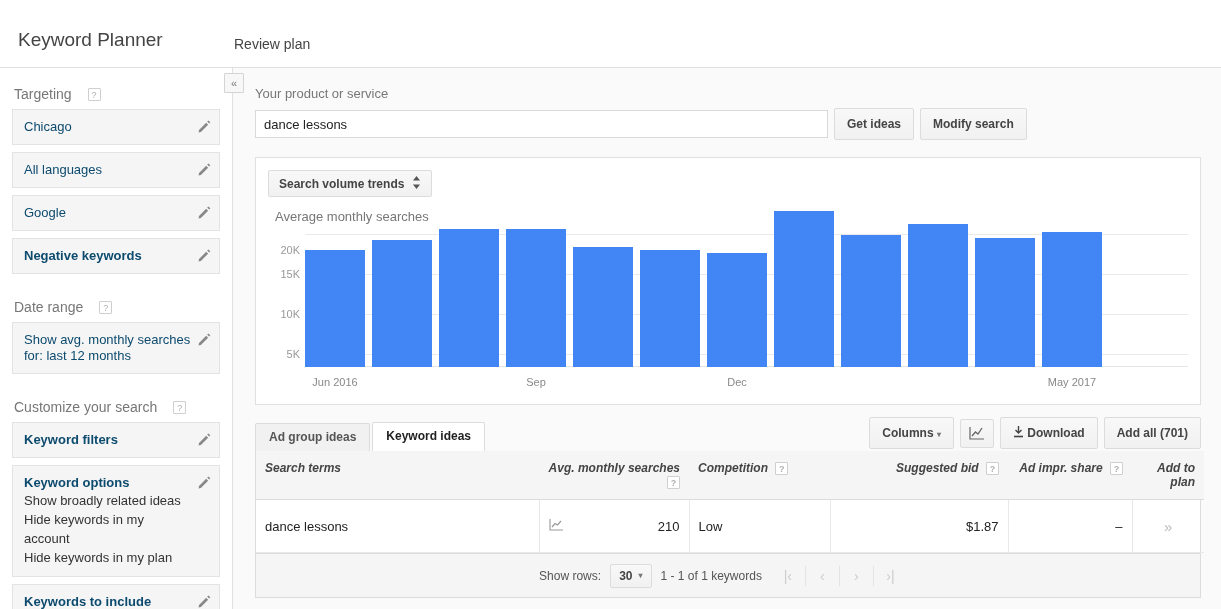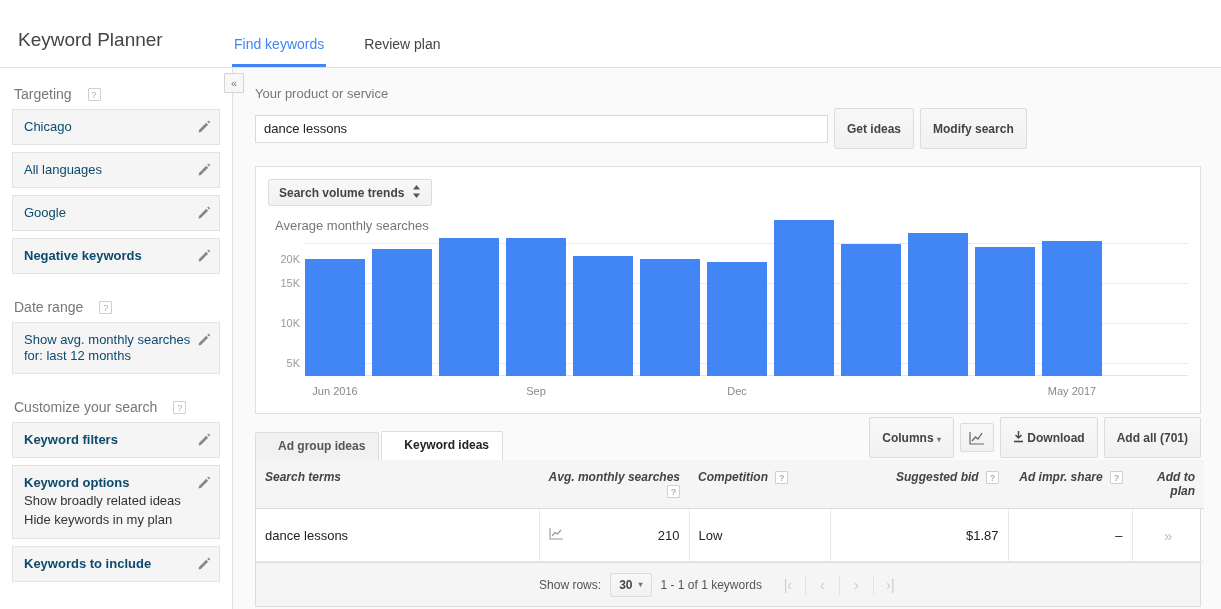--- a/index.html
+++ b/index.html
@@ -125,21 +125,21 @@
     width: 573px; height: 28px;
     border: 1px solid #d9d9d9;
     background: #fff;
     padding: 0 8px;
     font-size: 13px;
     color: #222;
     font-family: "Liberation Sans", sans-serif;
     outline: none;
   }
   .btn {
-    height: 41px;
+    height: 32px;
     border: 1px solid #dcdcdc;
     background: linear-gradient(#f8f8f8, #f1f1f1);
     color: #444;
     font-size: 12px;
     font-weight: bold;
     padding: 0 12px;
     cursor: pointer;
     border-radius: 2px;
     font-family: "Liberation Sans", sans-serif;
     white-space: nowrap;
@@ -217,21 +217,21 @@
   .strip {
     display: flex;
     align-items: flex-end;
     justify-content: space-between;
     height: 30px;
   }
   .ideas-tabs { display: flex; align-items: flex-end; }
   .itab {
     border: 1px solid #dcdcdc;
     background: #f1f1f1;
-    padding: 6px 13px 7px 22px;
+    padding: 6px 13px 7px 13px;
     font-size: 12px;
     font-weight: bold;
     color: #555;
     cursor: pointer;
     border-bottom: none;
     margin-right: 2px;
     border-radius: 2px 2px 0 0;
   }
   .itab.active {
     background: #fff;
@@ -315,21 +315,20 @@
   }
   .pg:first-child { border-left: none; }
   .caret { font-size: 8px; color: #777; }
 </style>
 </head>
 <body>
 
 <div class="topbar">
   <div class="app-title">Keyword Planner</div>
   <div class="tabs">
-    <div class="tab active">Find keywords</div>
     <div class="tab">Review plan</div>
   </div>
 </div>
 
 <div class="layout">
 
   <div class="sidebar">
     <div class="collapse-btn">«</div>
 
     <div class="section-title">
@@ -396,20 +395,21 @@
       <span class="pencil">
         <svg width="14" height="14" viewBox="0 0 14 14">
             <path d="M2 11l7.2-7.2 1.9 1.9L3.9 13 1.6 13.4z" fill="#888"></path>
             <path d="M10.2 2.6l1.2-1.2 1.9 1.9-1.2 1.2z" fill="#888"></path>
           </svg>
       </span>
     </div>
     <div class="panel">
       <div class="label bold">Keyword options</div>
       <div class="sub">Show broadly related ideas</div>
+      <div class="sub">Hide keywords in my account</div>
       <div class="sub">Hide keywords in my plan</div>
       <span class="pencil">
         <svg width="14" height="14" viewBox="0 0 14 14">
             <path d="M2 11l7.2-7.2 1.9 1.9L3.9 13 1.6 13.4z" fill="#888"></path>
             <path d="M10.2 2.6l1.2-1.2 1.9 1.9-1.2 1.2z" fill="#888"></path>
           </svg>
       </span>
     </div>
     <div class="panel">
       <div class="label bold">Keywords to include</div>

